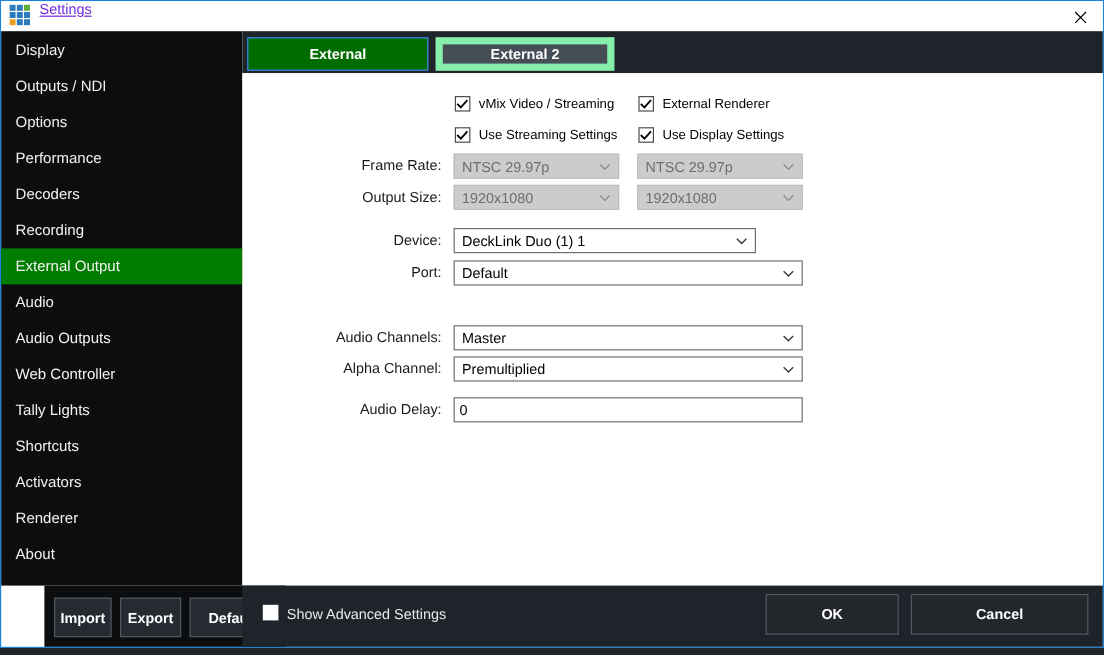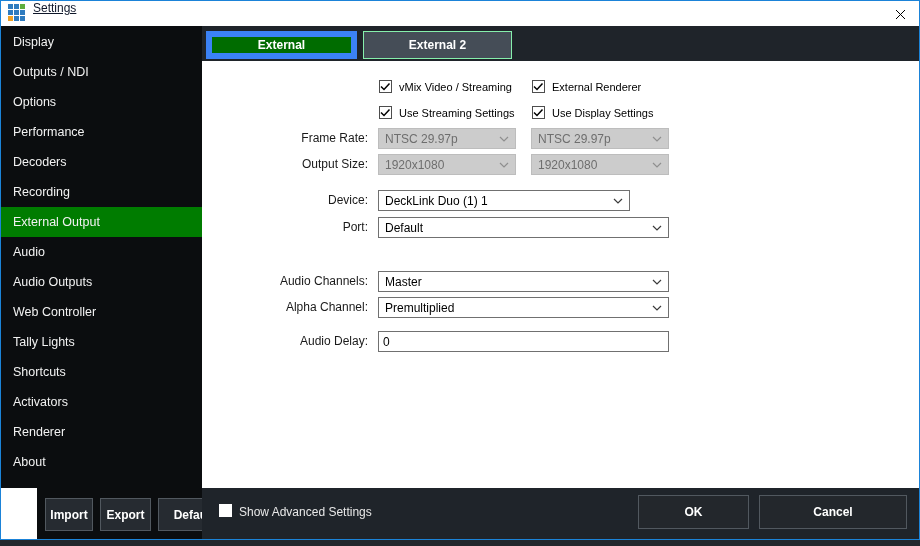--- a/index.html
+++ b/index.html
@@ -7,36 +7,36 @@
   body { background:#22262b; font-family:"Liberation Sans", sans-serif; position:relative; overflow:hidden; }
 
   .window { position:absolute; left:0; top:0; width:920px; height:540px;
             border:1px solid #1b83d8; background:#ffffff; }
 
   
   .titlebar { position:absolute; left:0; top:0; width:100%; height:25px; background:#ffffff; }
   .app-icon { position:absolute; left:7px; top:3px; width:19px; height:19px;
               display:grid; grid-template-columns:5px 5px 5px; grid-template-rows:5px 5px 5px; gap:1px; }
   .app-icon span { width:5px; height:5px; }
-  .title { position:absolute; left:32px; top:0; font-size:12px; color:#0f172a;text-decoration:underline; }
+  .title { position:absolute; left:32px; top:0; font-size:12px; color:#6d28d9;text-decoration:underline; }
   .close-btn { position:absolute; right:8px; top:4px; width:22px; height:18px;
                display:flex; align-items:center; justify-content:center; cursor:pointer; }
 
   
   .sidebar { position:absolute; left:0; top:25px; width:201px; height:462px; background:#0b0d0f; }
   .side-item { position:absolute; left:0; width:201px; height:30px; line-height:30px;
                padding-left:12px; color:#f2f2f2; font-size:12.5px; cursor:pointer; }
   .side-item.selected { background:#007c00; }
 
   
   .tabstrip { position:absolute; left:201px; top:25px; right:0; height:35px; background:#1f242a; }
   .tab { position:absolute; top:5px; height:28px; display:flex; align-items:center; justify-content:center;
          font-size:12px; font-weight:bold; color:#ffffff; cursor:pointer; }
-  .tab-external  { left:4px;   width:151px; background:#006c00; border:6px solid #3b82f6; }
-  .tab-external2 { left:161px; width:149px; background:#454d57; border:1px solid #86efac; }
+  .tab-external  { left:4px;   width:151px; background:#006c00; border:1px solid #3b82f6; }
+  .tab-external2 { left:161px; width:149px; background:#454d57; border:6px solid #86efac; }
 
   
   .main { position:absolute; left:201px; top:60px; right:0; height:427px; background:#ffffff; }
   .row { position:absolute; left:0; width:100%; }
   .flabel { position:absolute; left:0; width:166px; text-align:right; font-size:12px; color:#1a1a1a; line-height:21px; }
 
   .cb { display:inline-block; width:13px; height:13px; background:#ffffff;
         border:1px solid #4d4d4d; position:absolute; top:1px; }
   .cb svg { position:absolute; left:0px; top:1px; }
   .cb-label { position:absolute; top:0; font-size:11px; color:#000; line-height:16px; white-space:nowrap; }

